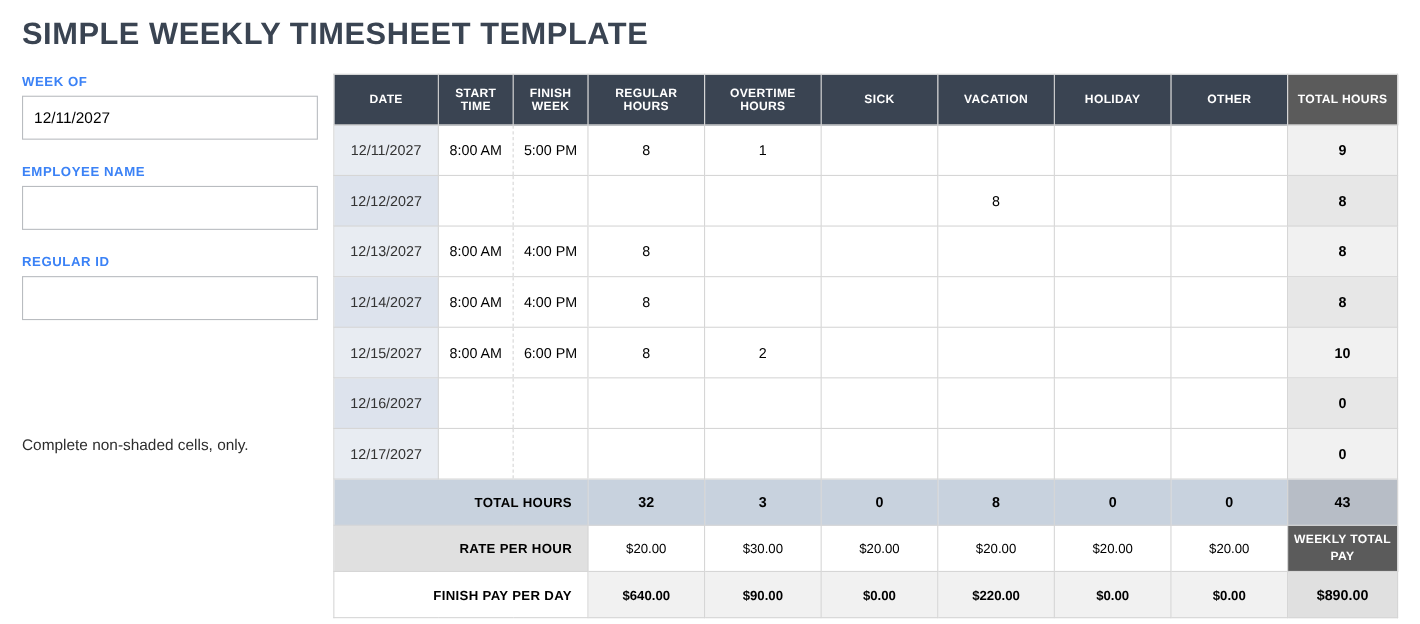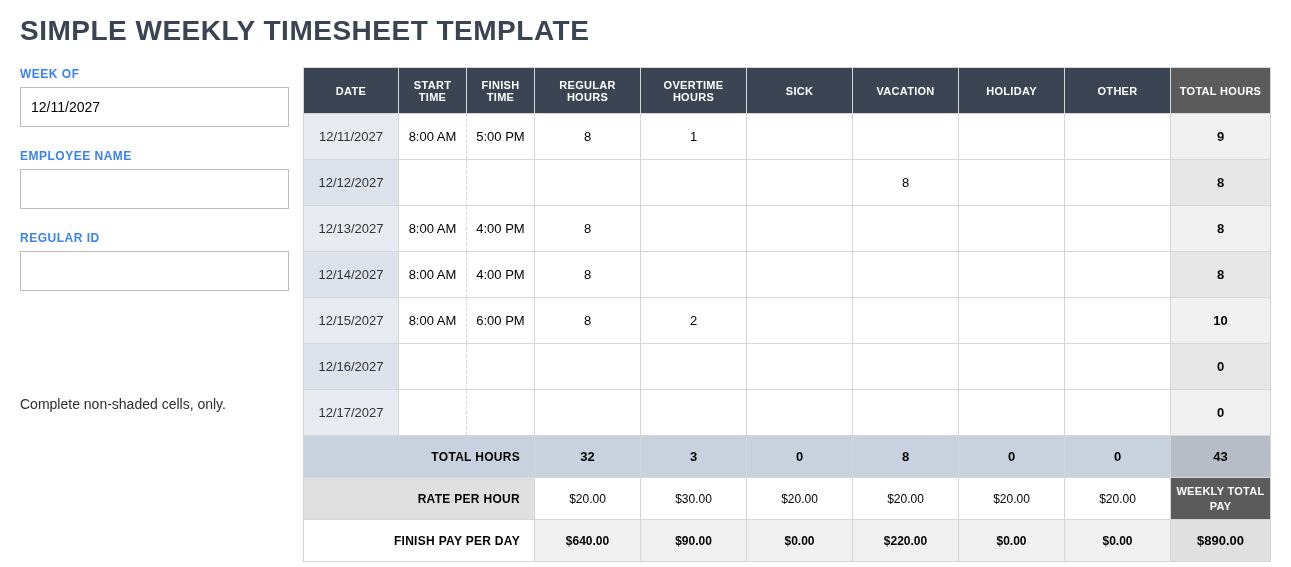--- a/index.html
+++ b/index.html
@@ -150,21 +150,21 @@
     </div>
     <div class="instruction">Complete non-shaded cells, only.</div>
   </div>
 
   <div class="main">
     <table>
       <thead>
         <tr>
           <th class="date-col">DATE</th>
           <th class="time-col">START TIME</th>
-          <th class="time-col">FINISH TIME</th>
+          <th class="time-col">FINISH WEEK</th>
           <th class="hour-col">REGULAR HOURS</th>
           <th class="hour-col">OVERTIME HOURS</th>
           <th class="hour-col">SICK</th>
           <th class="hour-col">VACATION</th>
           <th class="hour-col">HOLIDAY</th>
           <th class="hour-col">OTHER</th>
           <th class="total-col">TOTAL HOURS</th>
         </tr>
       </thead>
       <tbody id="data-body">

